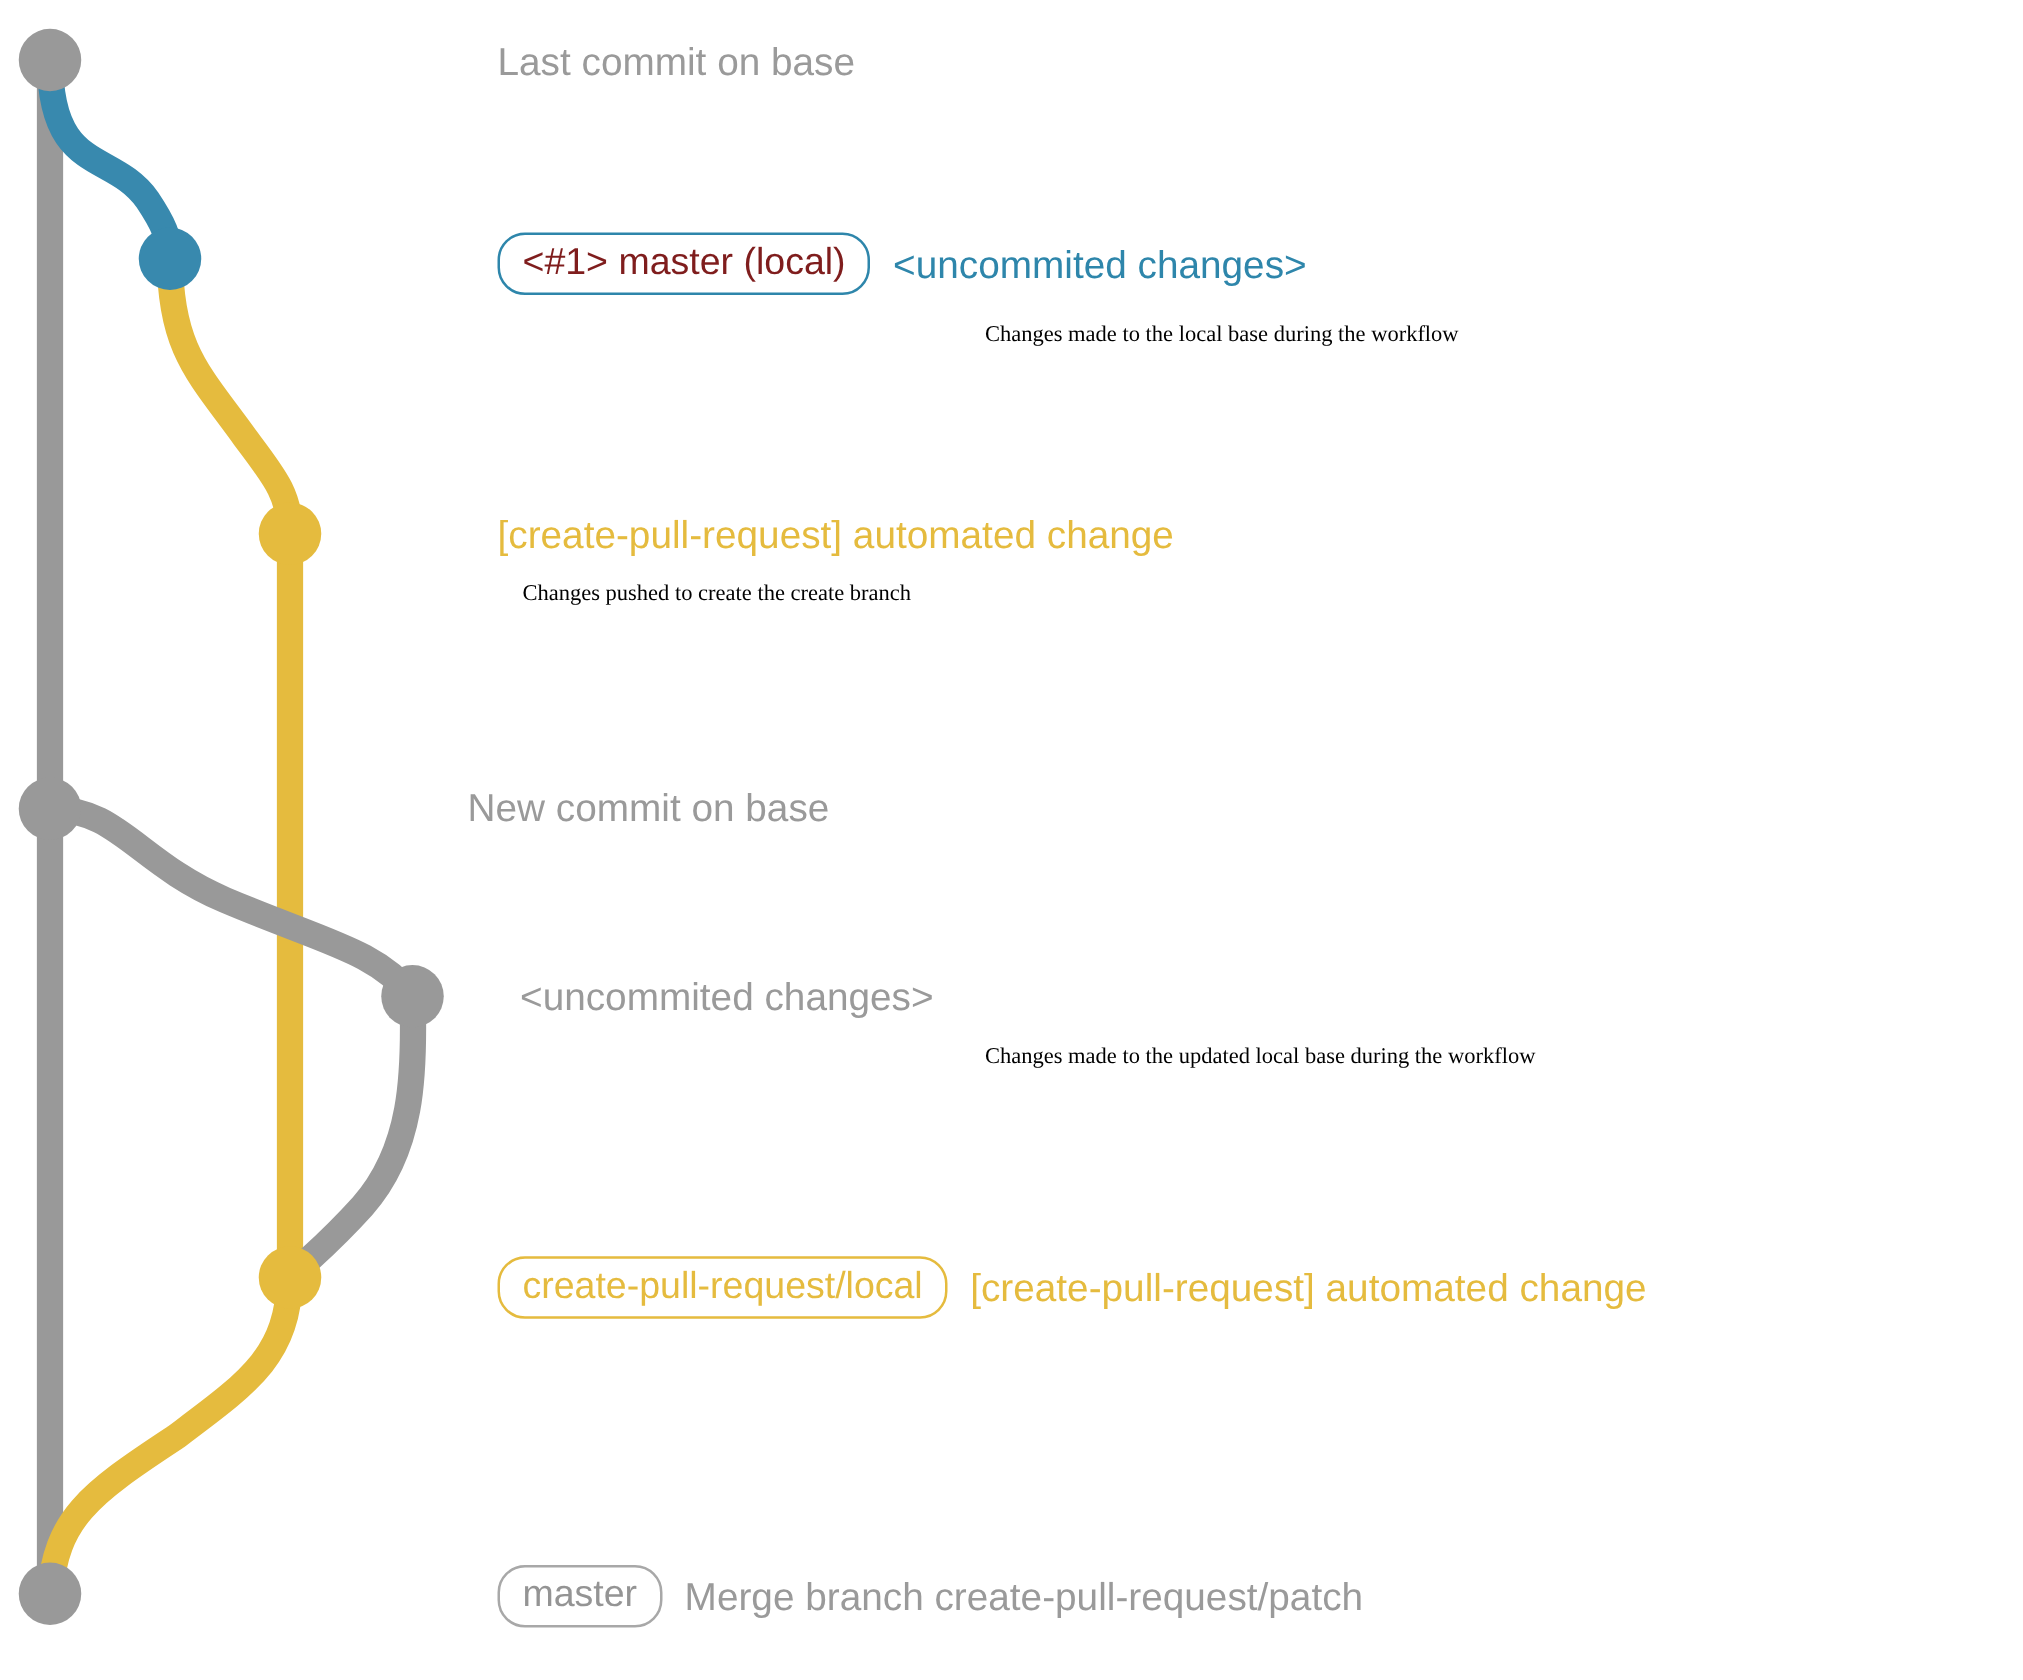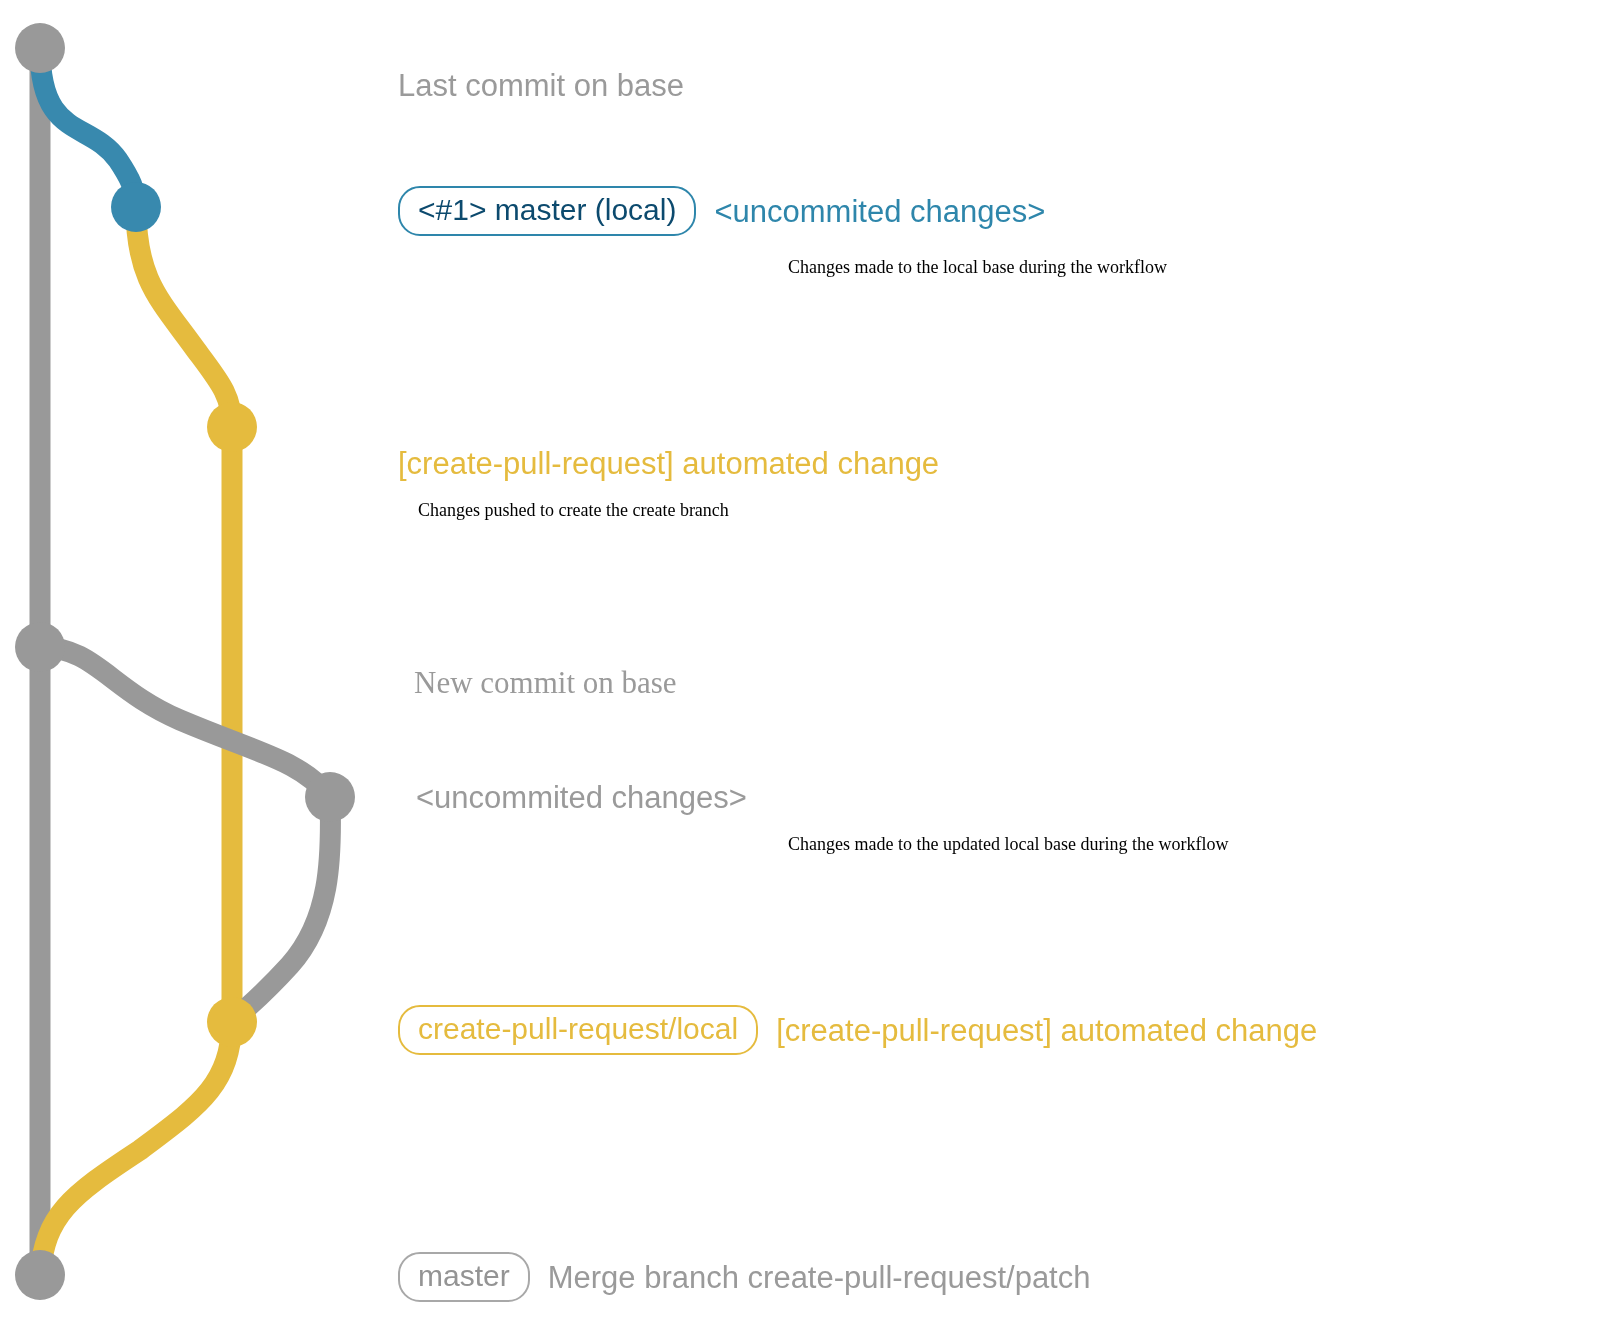--- a/index.html
+++ b/index.html
@@ -47,34 +47,34 @@
     justify-content: center;
     box-sizing: border-box;
     border: 2px solid #999999;
     border-radius: 22px;
     padding: 7px 18px 9px 18px;
     font-size: 30px;
     line-height: 1;
     color: #8e8e8e;
     background: transparent;
   }
-  .badge.blue   { border-color: #2e86ab; color: #0c4a6e; }
+  .badge.blue   { border-color: #2e86ab; color: #7f1d1d; }
   .badge.yellow { border-color: #e5bb3e; color: #e5bb3e; }
   .badge.gray   { border-color: #a8a8a8; color: #949494; }
 
   .headline {
     font-size: 31px;
     line-height: 1;
     margin-left: 18px;
     color: #9a9a9a;
   }
   .headline.blue   { color: #2e86ab; }
   .headline.yellow { color: #e5bb3e; }
   .headline.gray   { color: #9a9a9a; }
-  .headline.nobadge { margin-left: 0; margin-top: 36px; }
+  .headline.nobadge { margin-left: 0; }
 
   .subnote {
     font-family: "Liberation Serif", serif;
     font-size: 18px;
     line-height: 1;
     color: #000000;
     white-space: nowrap;
   }
 </style>
 </head>
@@ -125,21 +125,21 @@
 
   <div class="row" style="left:398px; top:412px; flex-direction:column;">
     <div class="row-line">
       <span class="headline yellow nobadge">[create-pull-request] automated change</span>
     </div>
     <div style="margin-top:22px; margin-left:20px;">
       <span class="subnote">Changes pushed to create the create branch</span>
     </div>
   </div>
 
-  <div class="row" style="left:414px; top:631px;font-family:Liberation Serif, serif;">
+  <div class="row" style="left:374px; top:631px;">
     <div class="row-line">
       <span class="headline gray nobadge">New commit on base</span>
     </div>
   </div>
 
   <div class="row" style="left:398px; top:782px; flex-direction:column;">
     <div class="row-line">
       <span class="headline gray">&lt;uncommited changes&gt;</span>
     </div>
     <div style="margin-top:22px; margin-left:390px;">

